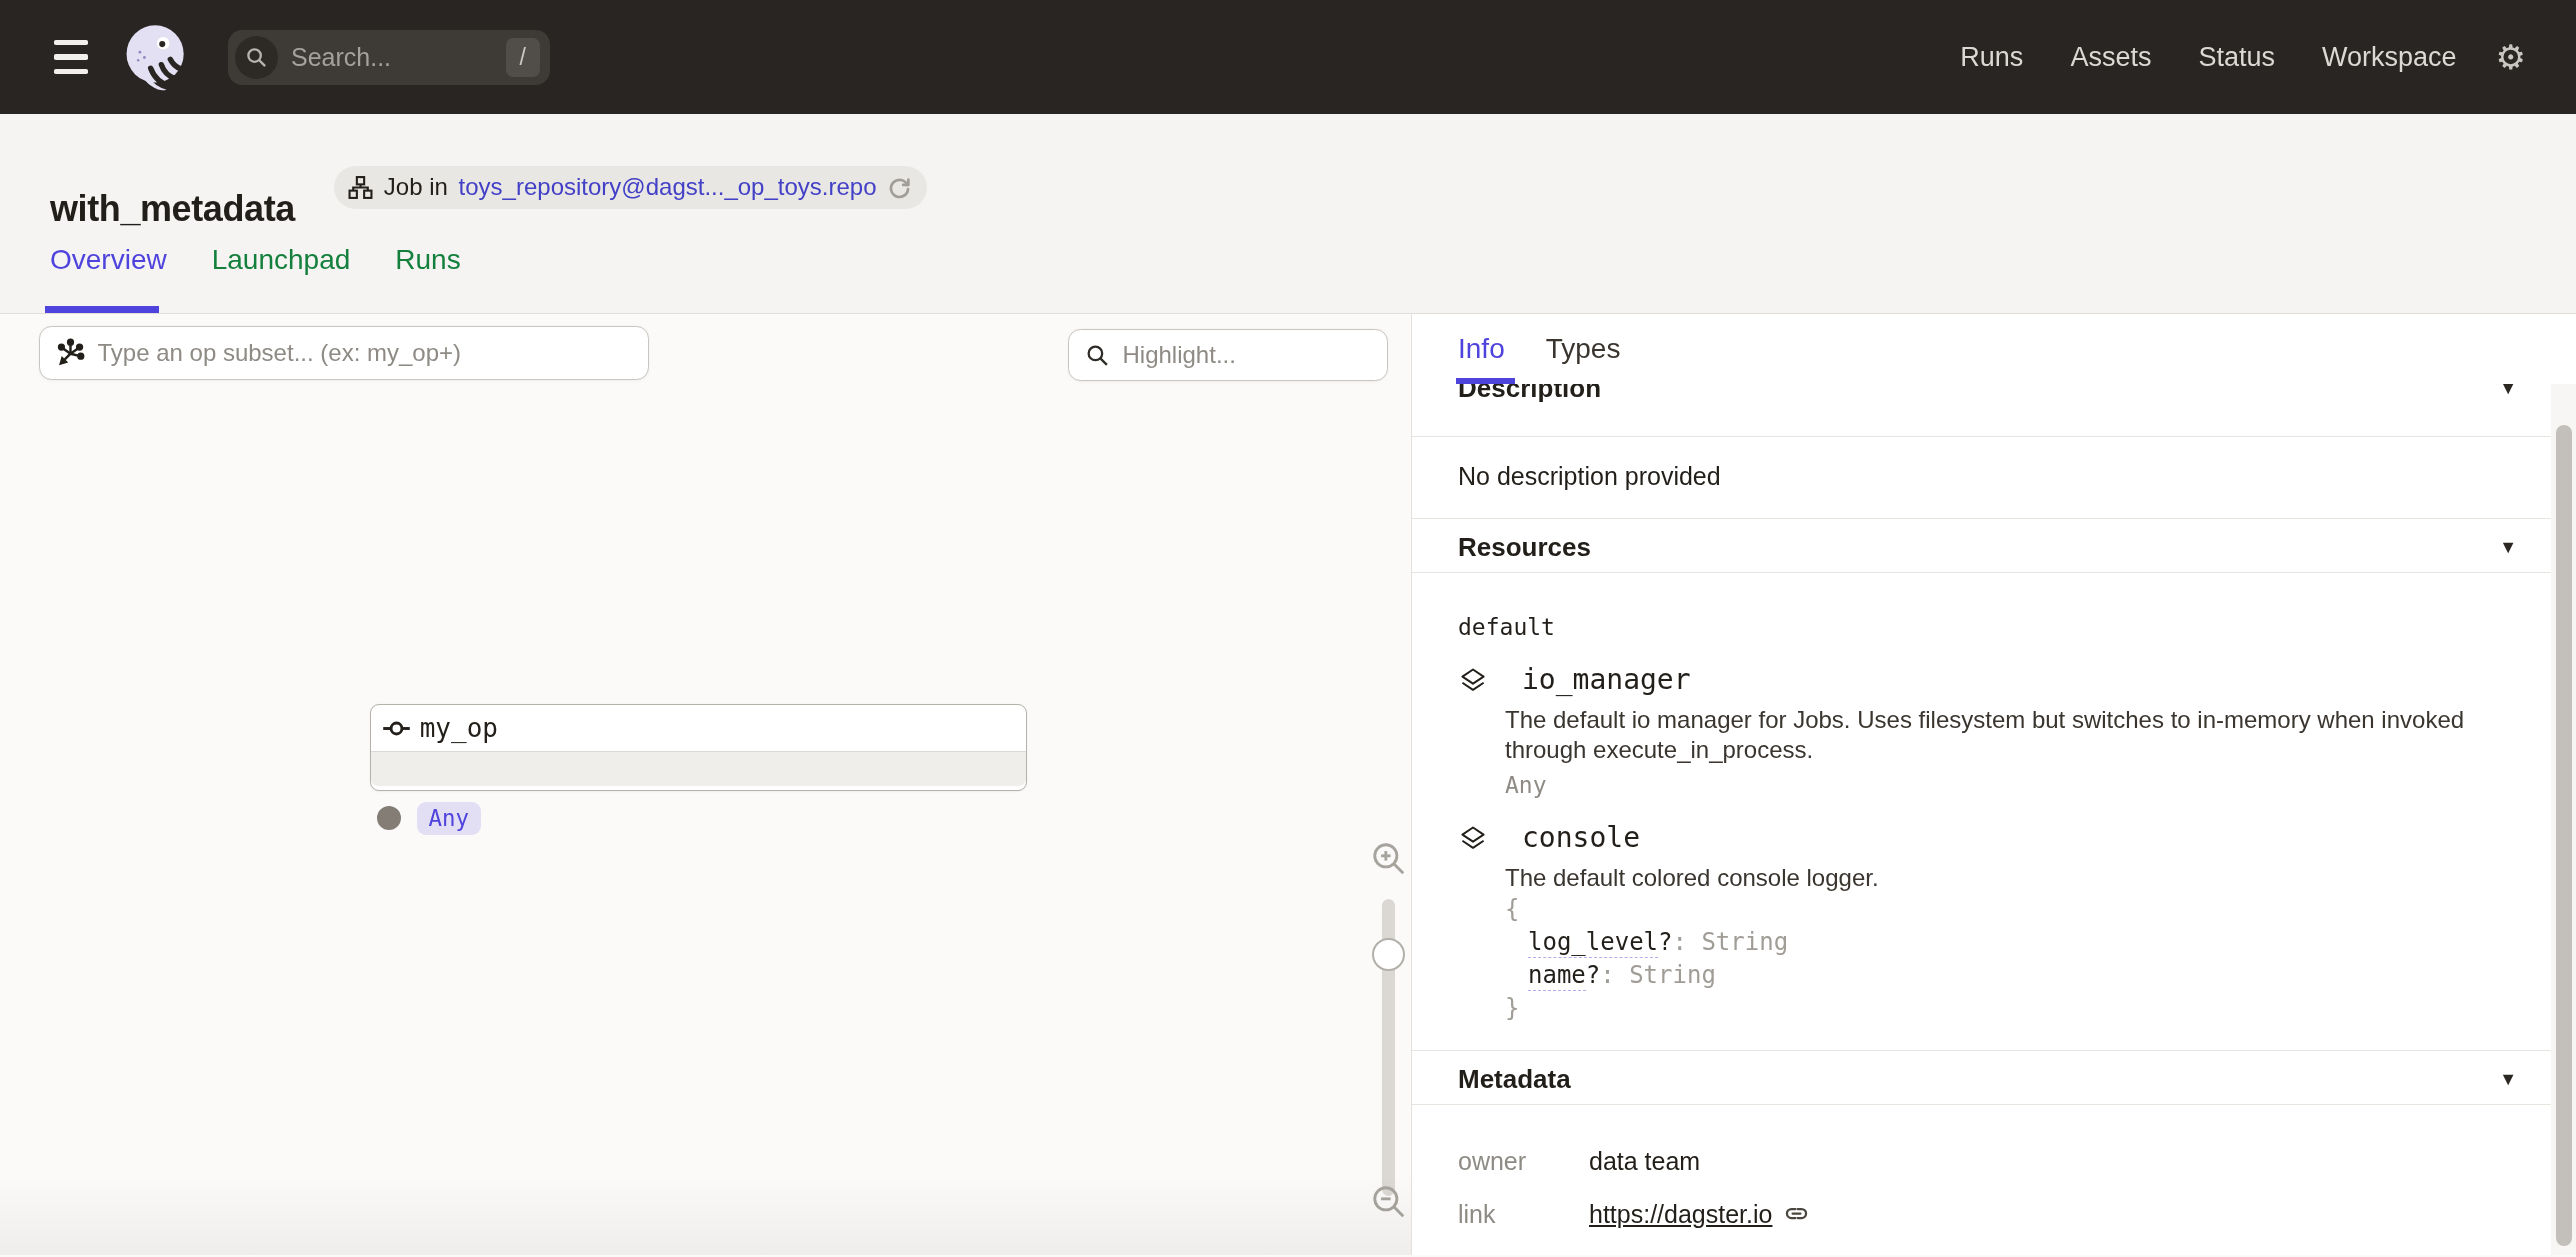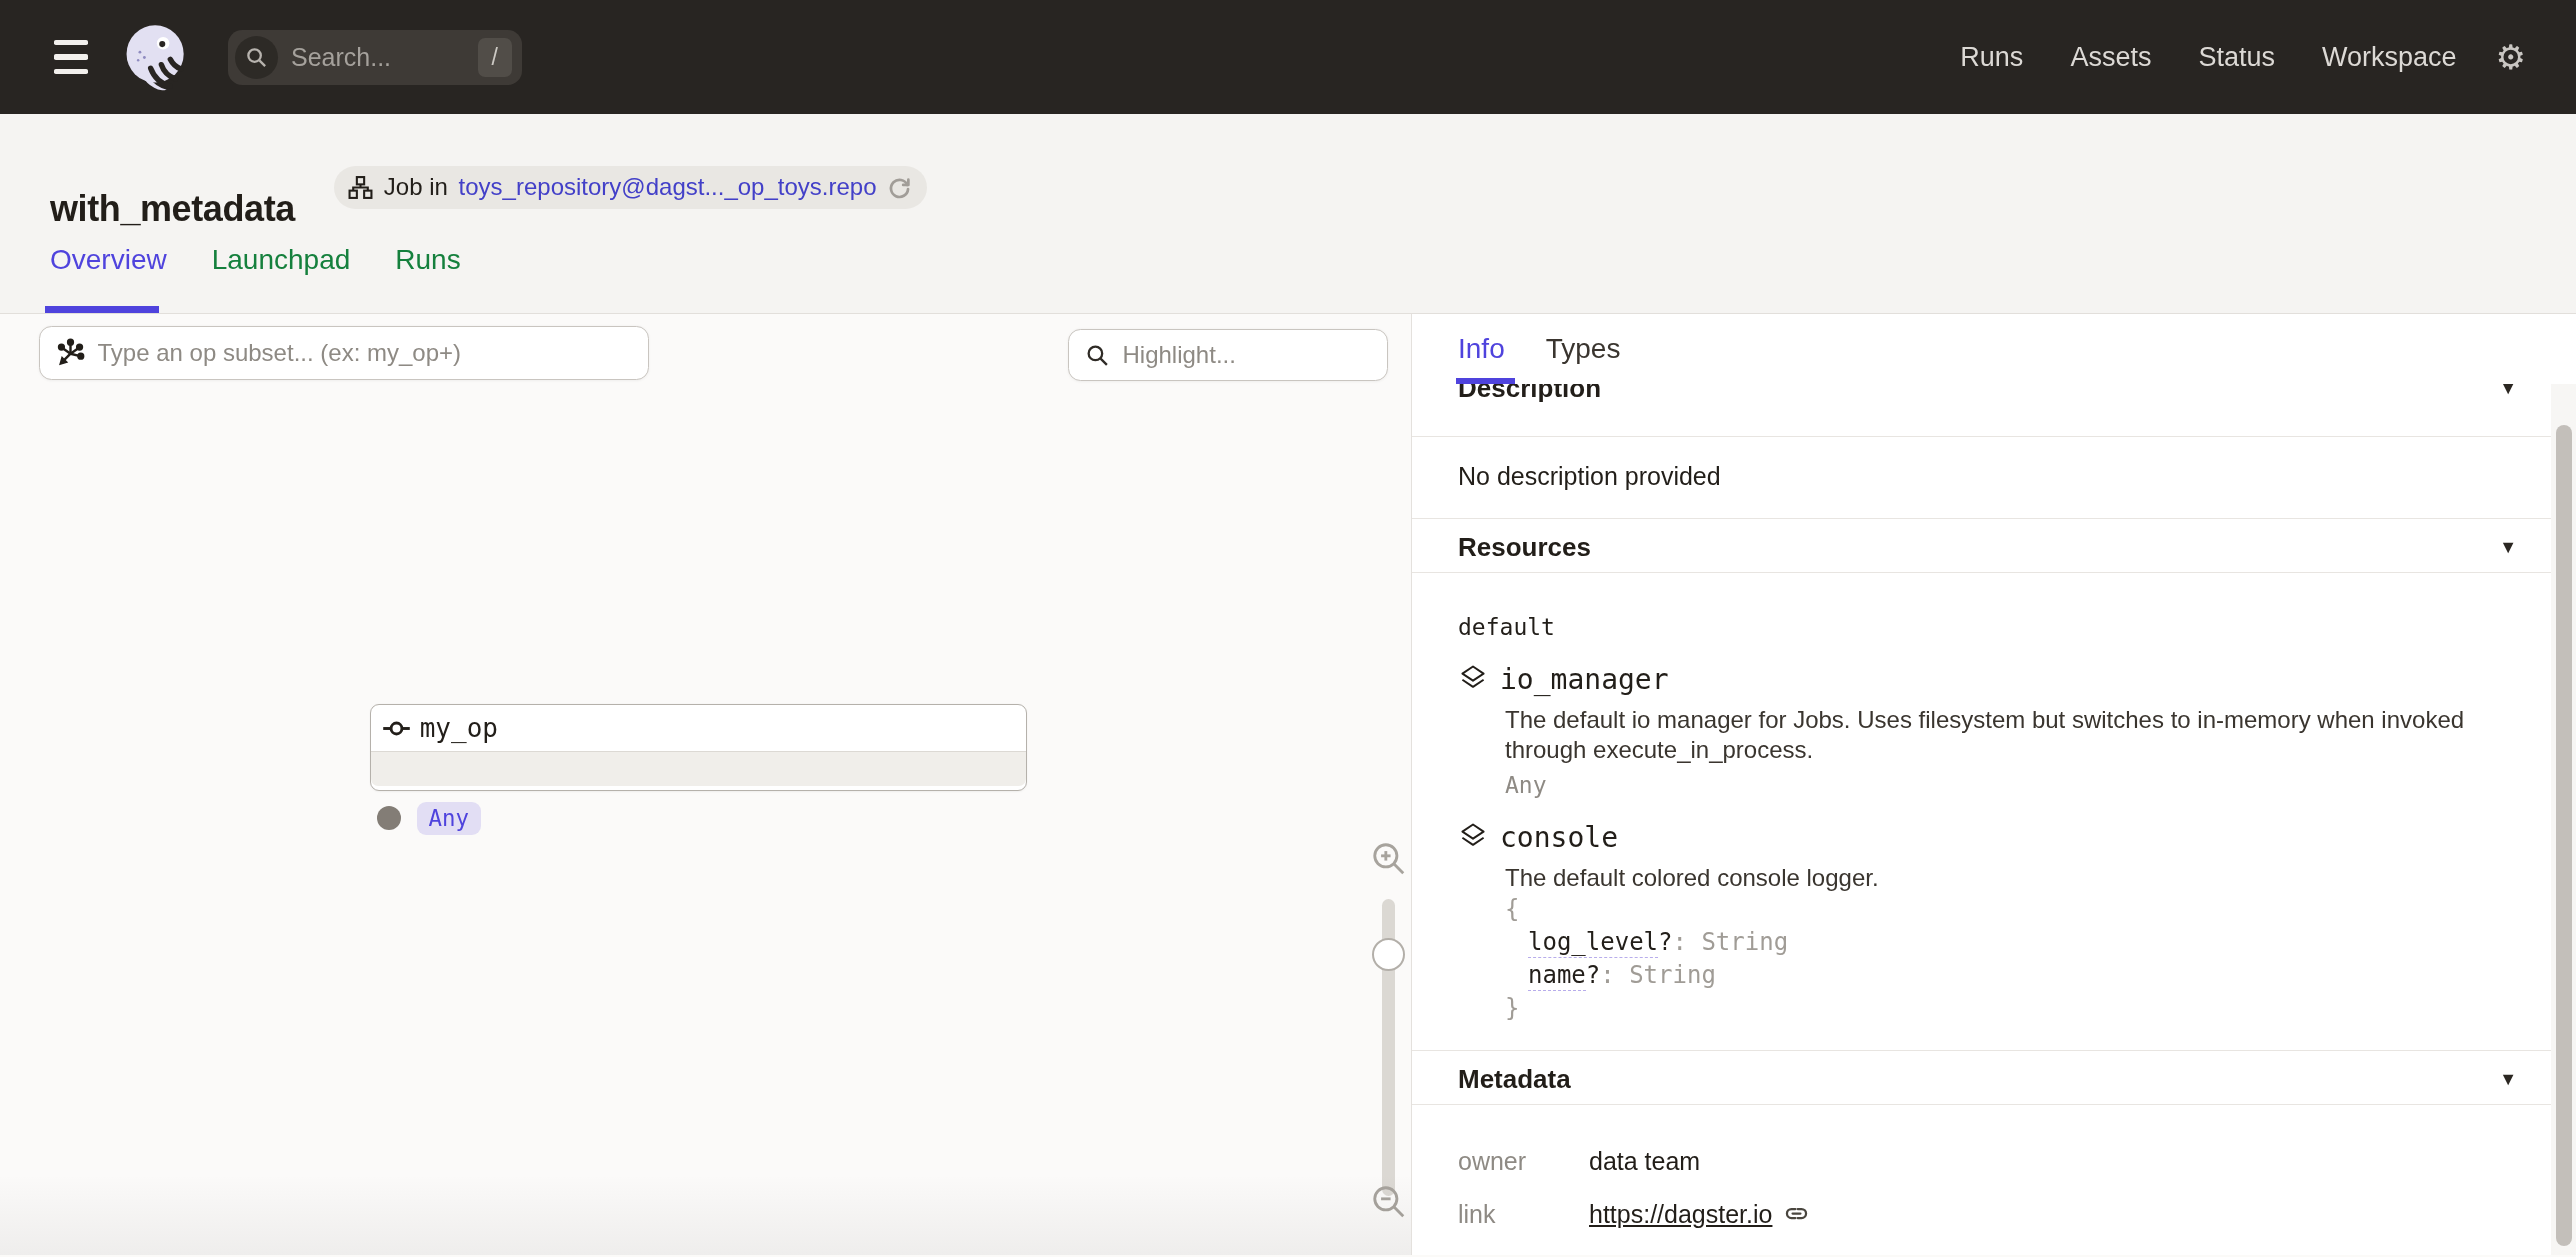--- a/index.html
+++ b/index.html
@@ -6,21 +6,21 @@
   html,body { width:2576px; height:1258px; overflow:hidden; }
   body { font-family:"Liberation Sans", sans-serif; background:#FBFAF8; color:#221E19; }
   .mono { font-family:"DejaVu Sans Mono", monospace; }
 
   
   .topnav { height:114px; background:#282522; display:flex; align-items:center; }
   .hamburger { width:70px; height:70px; margin-left:36px; display:flex; flex-direction:column;
                justify-content:center; gap:9px; cursor:pointer; padding:0 18px; }
   .hamburger span { display:block; height:5.4px; background:#F2F0ED; border-radius:1.8px; }
   .logo { width:72px; height:75px; margin-left:14.3px; }
-  .searchbox { margin-left:36px; width:294px; height:55px; background:#3E3A36; border-radius:14.3px;
+  .searchbox { margin-left:36px; width:322px; height:55px; background:#3E3A36; border-radius:14.3px;
                display:flex; align-items:center; padding:0 10.7px 0 7.2px; }
   .search-circle { width:43px; height:43px; border-radius:50%; background:#2D2A26; flex:0 0 auto;
                    display:flex; align-items:center; justify-content:center; }
   .searchbox input { flex:1; min-width:0; background:transparent; border:none; outline:none;
                      font-family:"Liberation Sans",sans-serif; font-size:25px; color:#E8E6E2; margin-left:12.5px; }
   .searchbox input::placeholder { color:#A5A19C; }
   .slash-badge { width:34px; height:39px; background:#514D48; border-radius:7.2px; color:#CCC9C4;
                  font-size:23px; display:flex; align-items:center; justify-content:center; flex:0 0 auto; }
   .nav-spacer { flex:1; }
   .nav-links { display:flex; align-items:center; gap:47px; font-size:27px; font-weight:500; color:#DCD9D5; }
@@ -91,21 +91,21 @@
   .sec-row { border-bottom:1.8px solid #E8E5E1; }
   .sec-head { display:flex; align-items:center; justify-content:space-between;
               padding:12.5px 59px 9px 46px; font-size:26px; font-weight:600; color:#221E19; cursor:pointer; }
   .sec-head .caret { font-size:18px; color:#2B2722; cursor:pointer; }
   .desc-head { margin-top:-10.7px; padding-top:0; padding-bottom:32px; }
   .desc-body { padding:25px 46px 27px; font-size:25px; color:#221E19; }
 
   .res-body { padding:41px 46px 25px; }
   .res-group { font-size:23px; color:#221E19; }
   .res-block { margin-top:23px; }
-  .res-title { display:flex; align-items:flex-start; gap:12px; }
+  .res-title { display:flex; align-items:flex-end; gap:34px; }
   .res-name { font-size:28px; color:#221E19; }
   .res-desc { margin:9px 0 0 47px; max-width:1002px; font-size:24px; line-height:30px; color:#3A352F; }
   .res-type { margin:7.2px 0 0 47px; font-size:23px; color:#8E8A84; }
   .schema { margin-left:47px; font-size:24px; line-height:33px; color:#A09C96; }
   .schema .field { margin-left:23px; }
   .schema .fname { color:#221E19; border-bottom:1.8px dashed #B7ACEB; padding-bottom:0.9px; }
   .schema .fsuffix { color:#221E19; }
 
   .meta-body { padding:41px 46px 0; }
   .meta-row { display:flex; align-items:center; margin-bottom:23px; font-size:25px; line-height:30px; }

